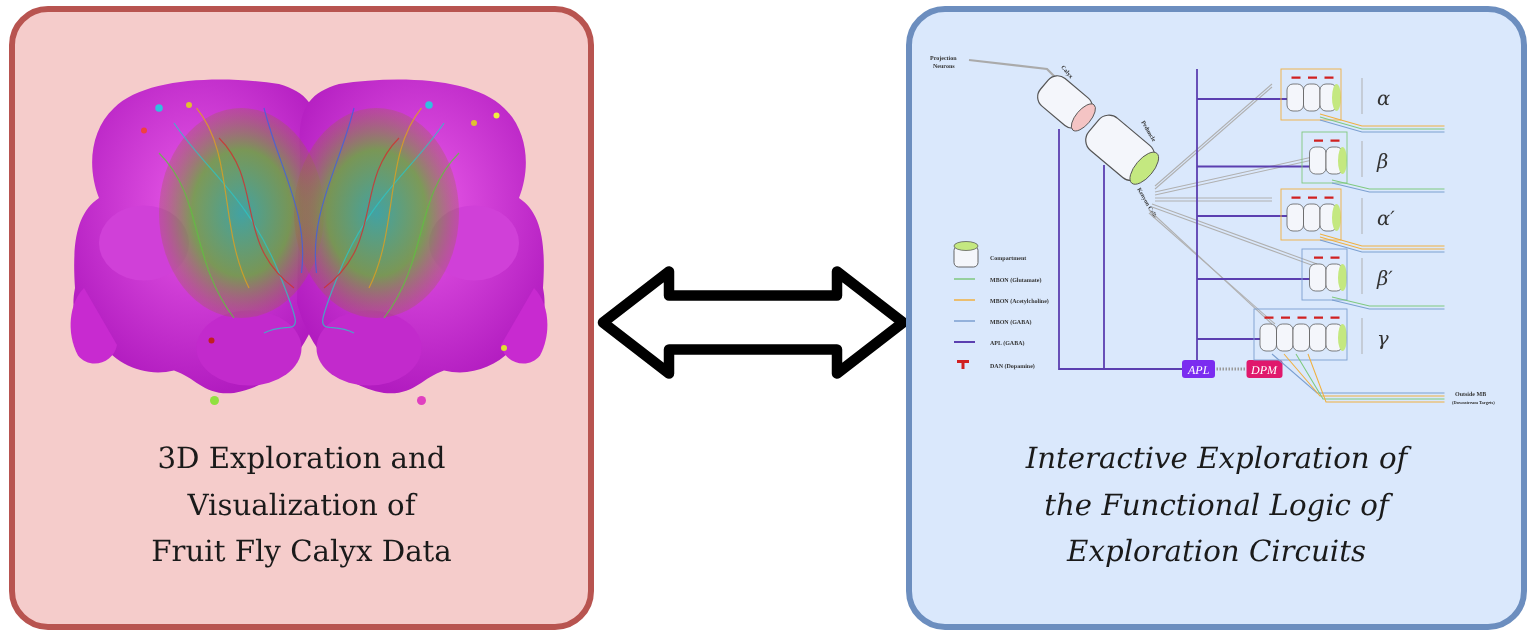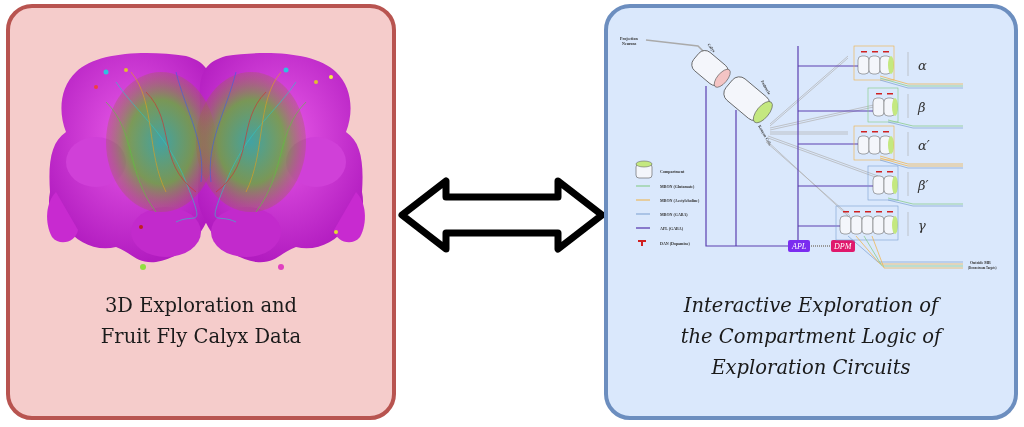--- a/index.html
+++ b/index.html
@@ -67,20 +67,21 @@
       <circle cx="280" cy="40" r="2" fill="#e0c030"></circle>
         <circle cx="295" cy="35" r="2" fill="#f0f040"></circle>
       <circle cx="107" cy="225" r="3" fill="#90e040"></circle>
         <circle cx="245" cy="225" r="3" fill="#e040c0"></circle>
       <circle cx="105" cy="185" r="2" fill="#c02020"></circle>
         <circle cx="300" cy="190" r="2" fill="#e0e030"></circle>
     </g>
   </svg>
   <div id="left-caption" class="caption">
     <div>3D Exploration and</div>
+    <div>Visualization of</div>
     <div>Fruit Fly Calyx Data</div>
   </div>
 </div>
 
 <svg id="arrow" viewBox="0 0 208 80">
   <path d="M4,40 L48,6 L48,22 L160,22 L160,6 L204,40 L160,74 L160,58 L48,58 L48,74 Z" fill="#ffffff" stroke="#000000" stroke-width="7" stroke-linejoin="round"></path>
 </svg>
 
 <div id="right-panel" class="panel">
   <svg id="circuit" viewBox="0 0 396 250">
@@ -248,16 +249,16 @@
       <text class="tiny" x="42" y="204">APL (GABA)</text>
       <g>
           <rect x="20" y="214" width="8" height="2" fill="#d02020"></rect>
           <rect x="23" y="216" width="2" height="4" fill="#d02020"></rect>
         </g>
       <text class="tiny" x="42" y="219">DAN (Dopamine)</text>
     </g>
   </svg>
   <div id="right-caption" class="caption">
     <div>Interactive Exploration of</div>
-    <div>the Compartment Logic of</div>
+    <div>the Functional Logic of</div>
     <div>Exploration Circuits</div>
   </div>
 </div>
 
 </body></html>

